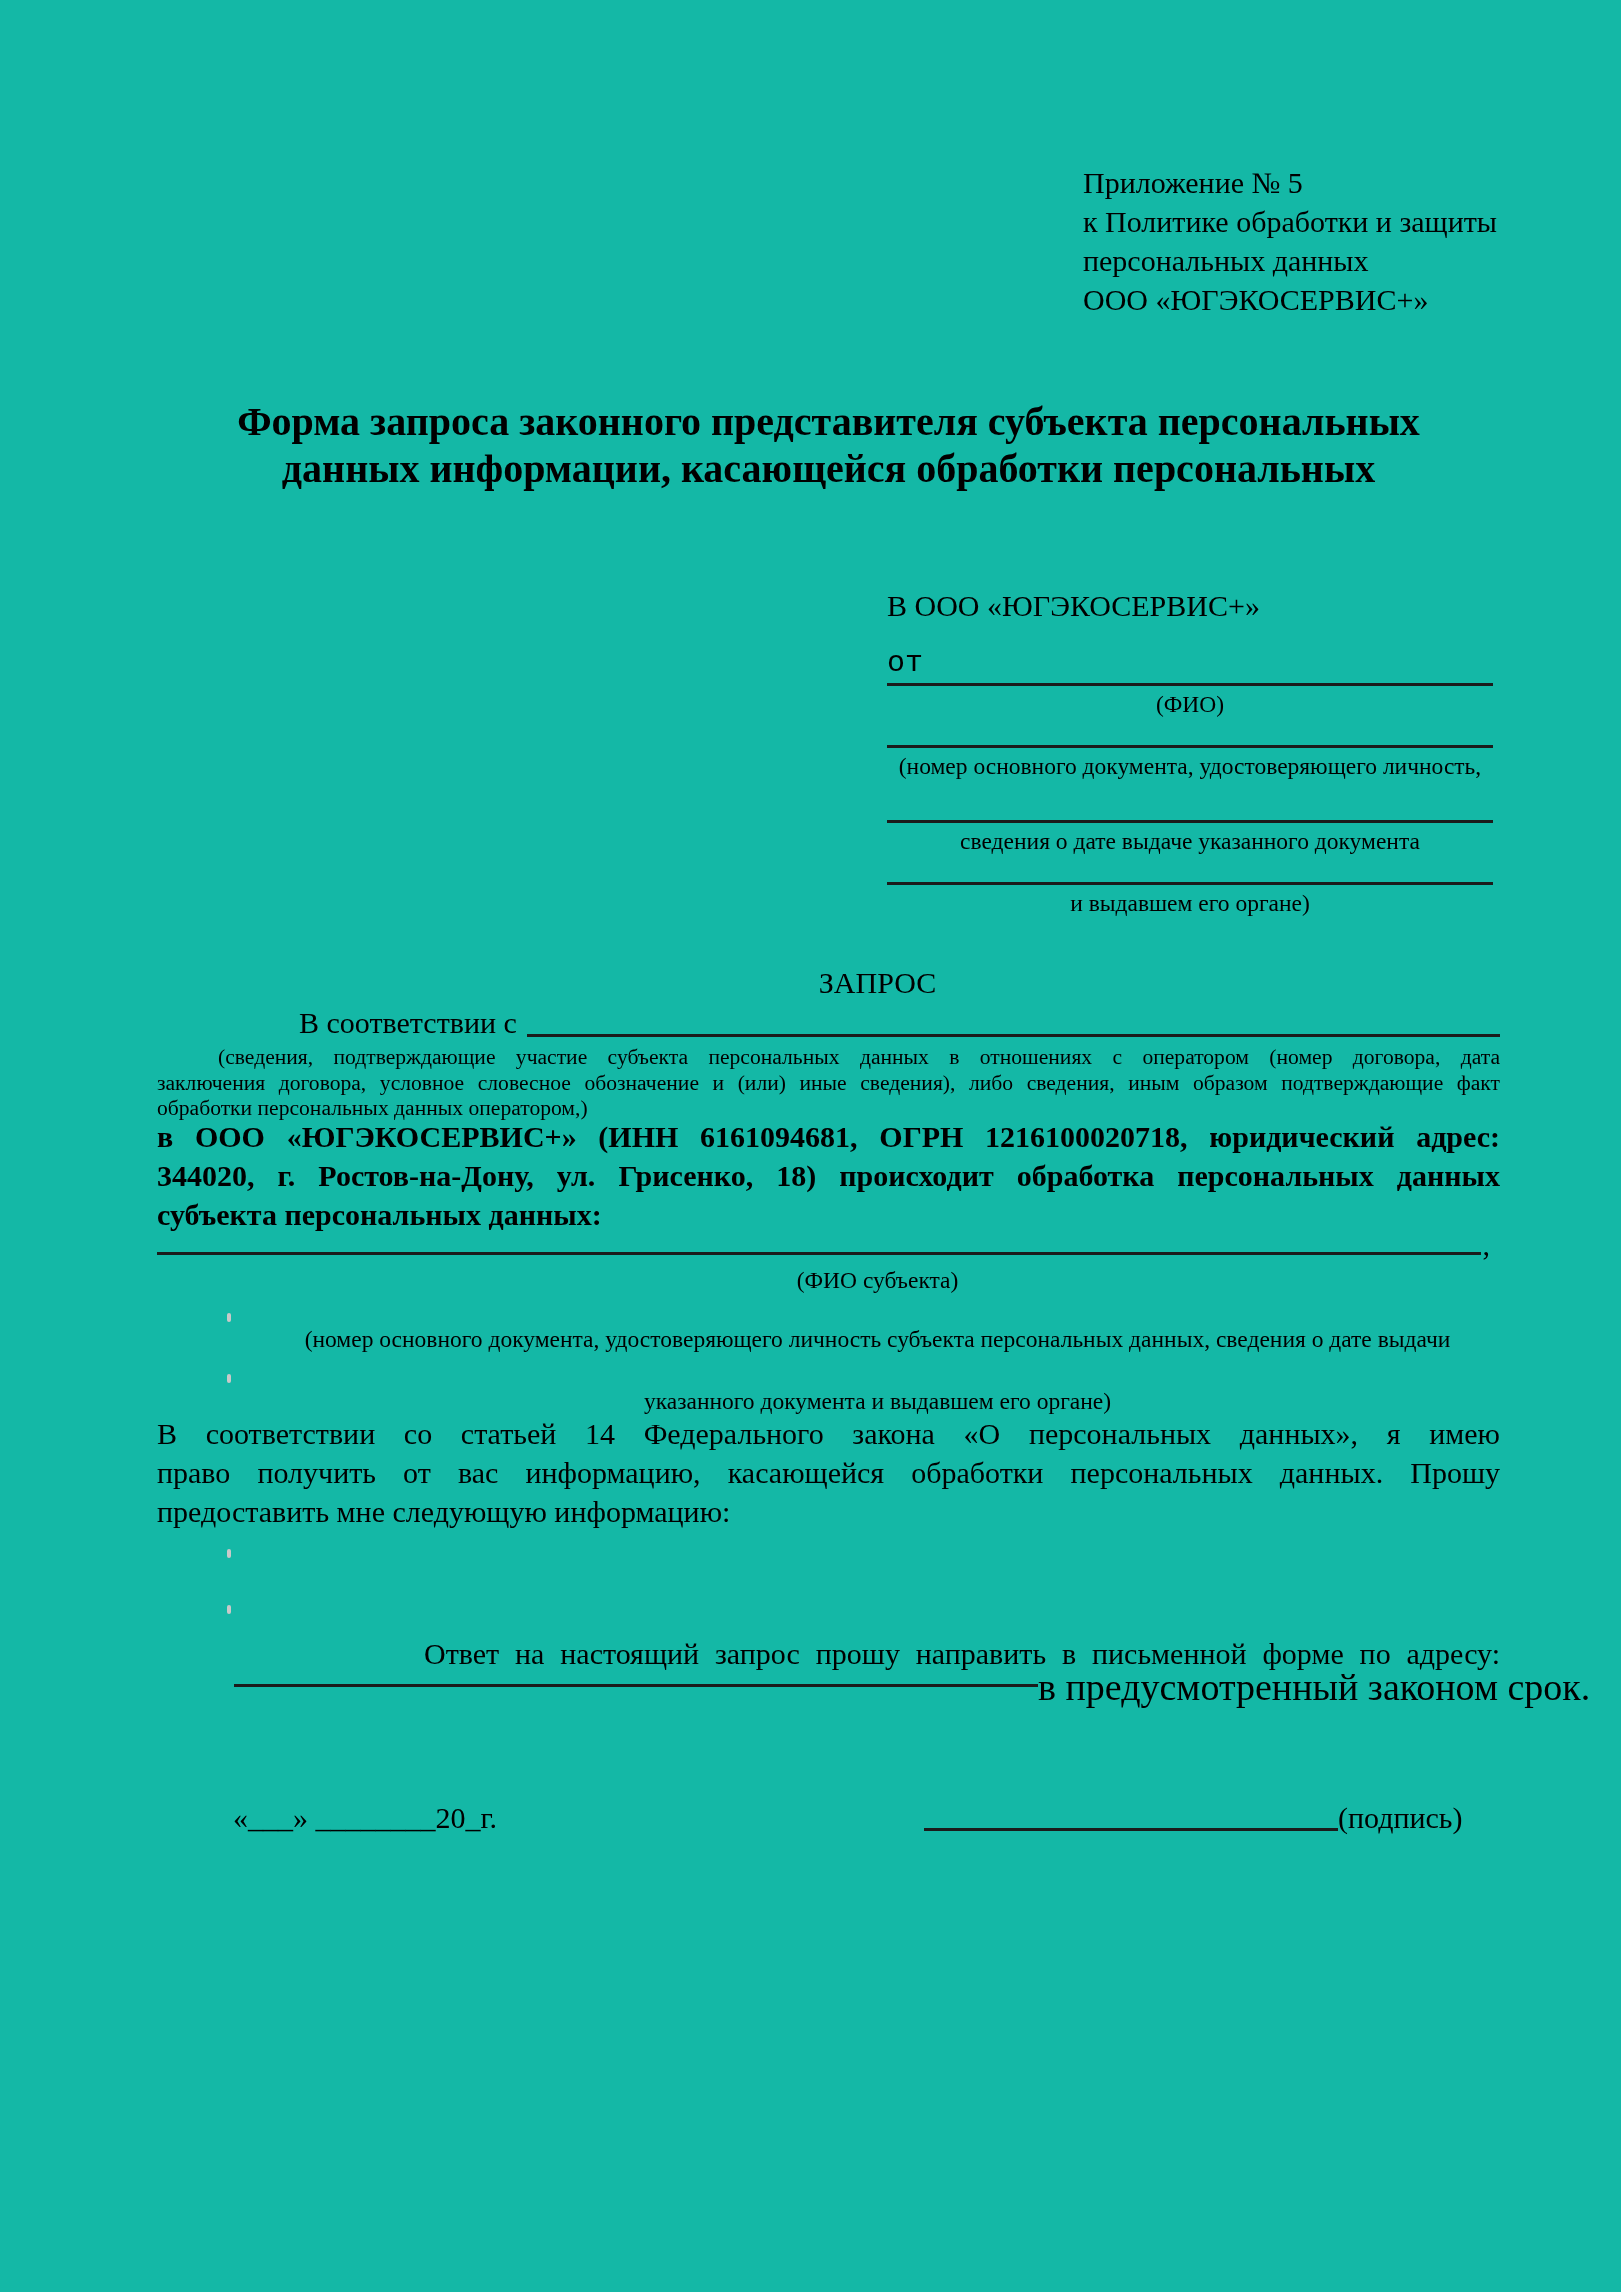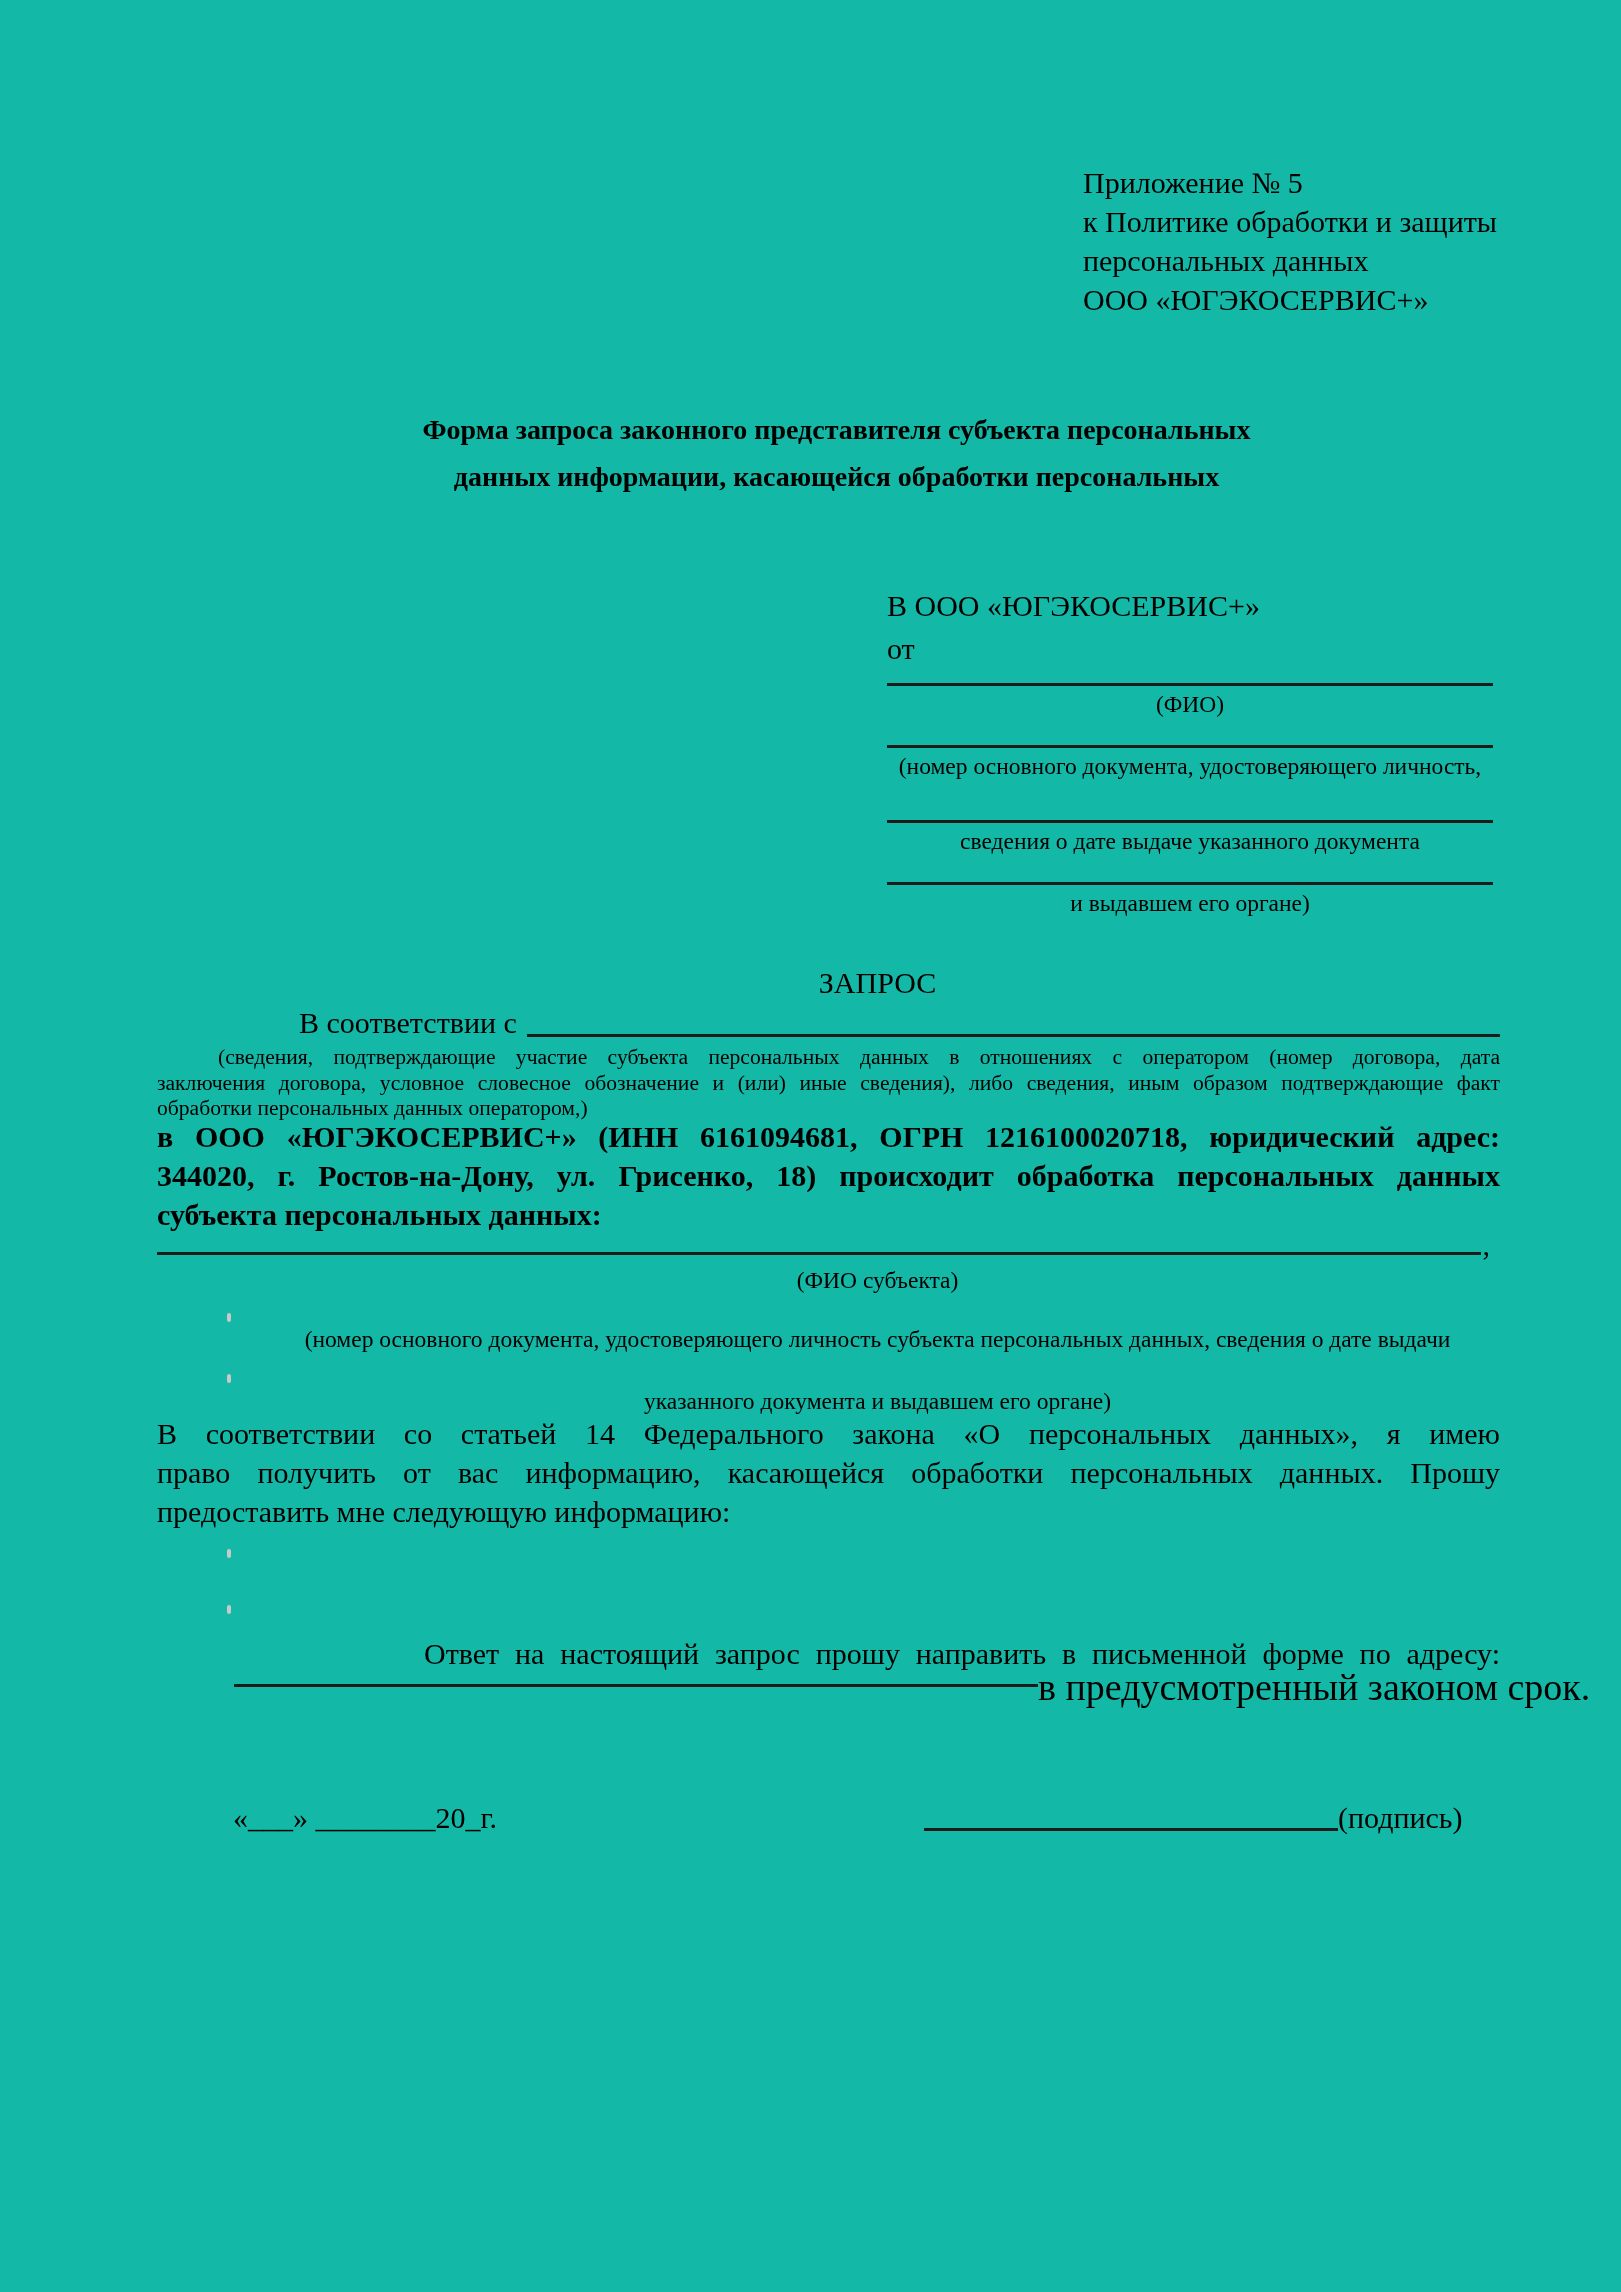--- a/index.html
+++ b/index.html
@@ -21,31 +21,31 @@
   
   .appendix {
     left: 1083px; top: 163px; width: 461px;
     font-size: 30px; line-height: 39px;
   }
 
   
   .doc-title {
     left: 157px; top: 398px; width: 1343px;
     text-align: center; font-weight: bold;
-    font-size: 28px; line-height: 47px;
-    margin: 8px;
+    font-size: 40px; line-height: 47px;
+    margin: 0;
   }
 
   
   .addressee {
     left: 887px; top: 586px; width: 606px; height: 338px;
     font-size: 30px;
   }
   .addr-to   { position: absolute; left: 0; top: 0;   line-height: 39px; }
-  .addr-from { position: absolute; left: 0; top: 43px; line-height: 39px; }
+  .addr-from { position: absolute; left: 0; top: 58px; line-height: 39px; font-family: Liberation Mono, monospace; }
   .rule {
     position: absolute; left: 0; right: 0; height: 2.9px;
     background: #1b1b1b;
   }
   .addressee .r1 { top: 97px;  }
   .addressee .r2 { top: 159px; }
   .addressee .r3 { top: 234px; }
   .addressee .r4 { top: 296px; }
   .field-cap {
     position: absolute; left: 0; width: 100%;

